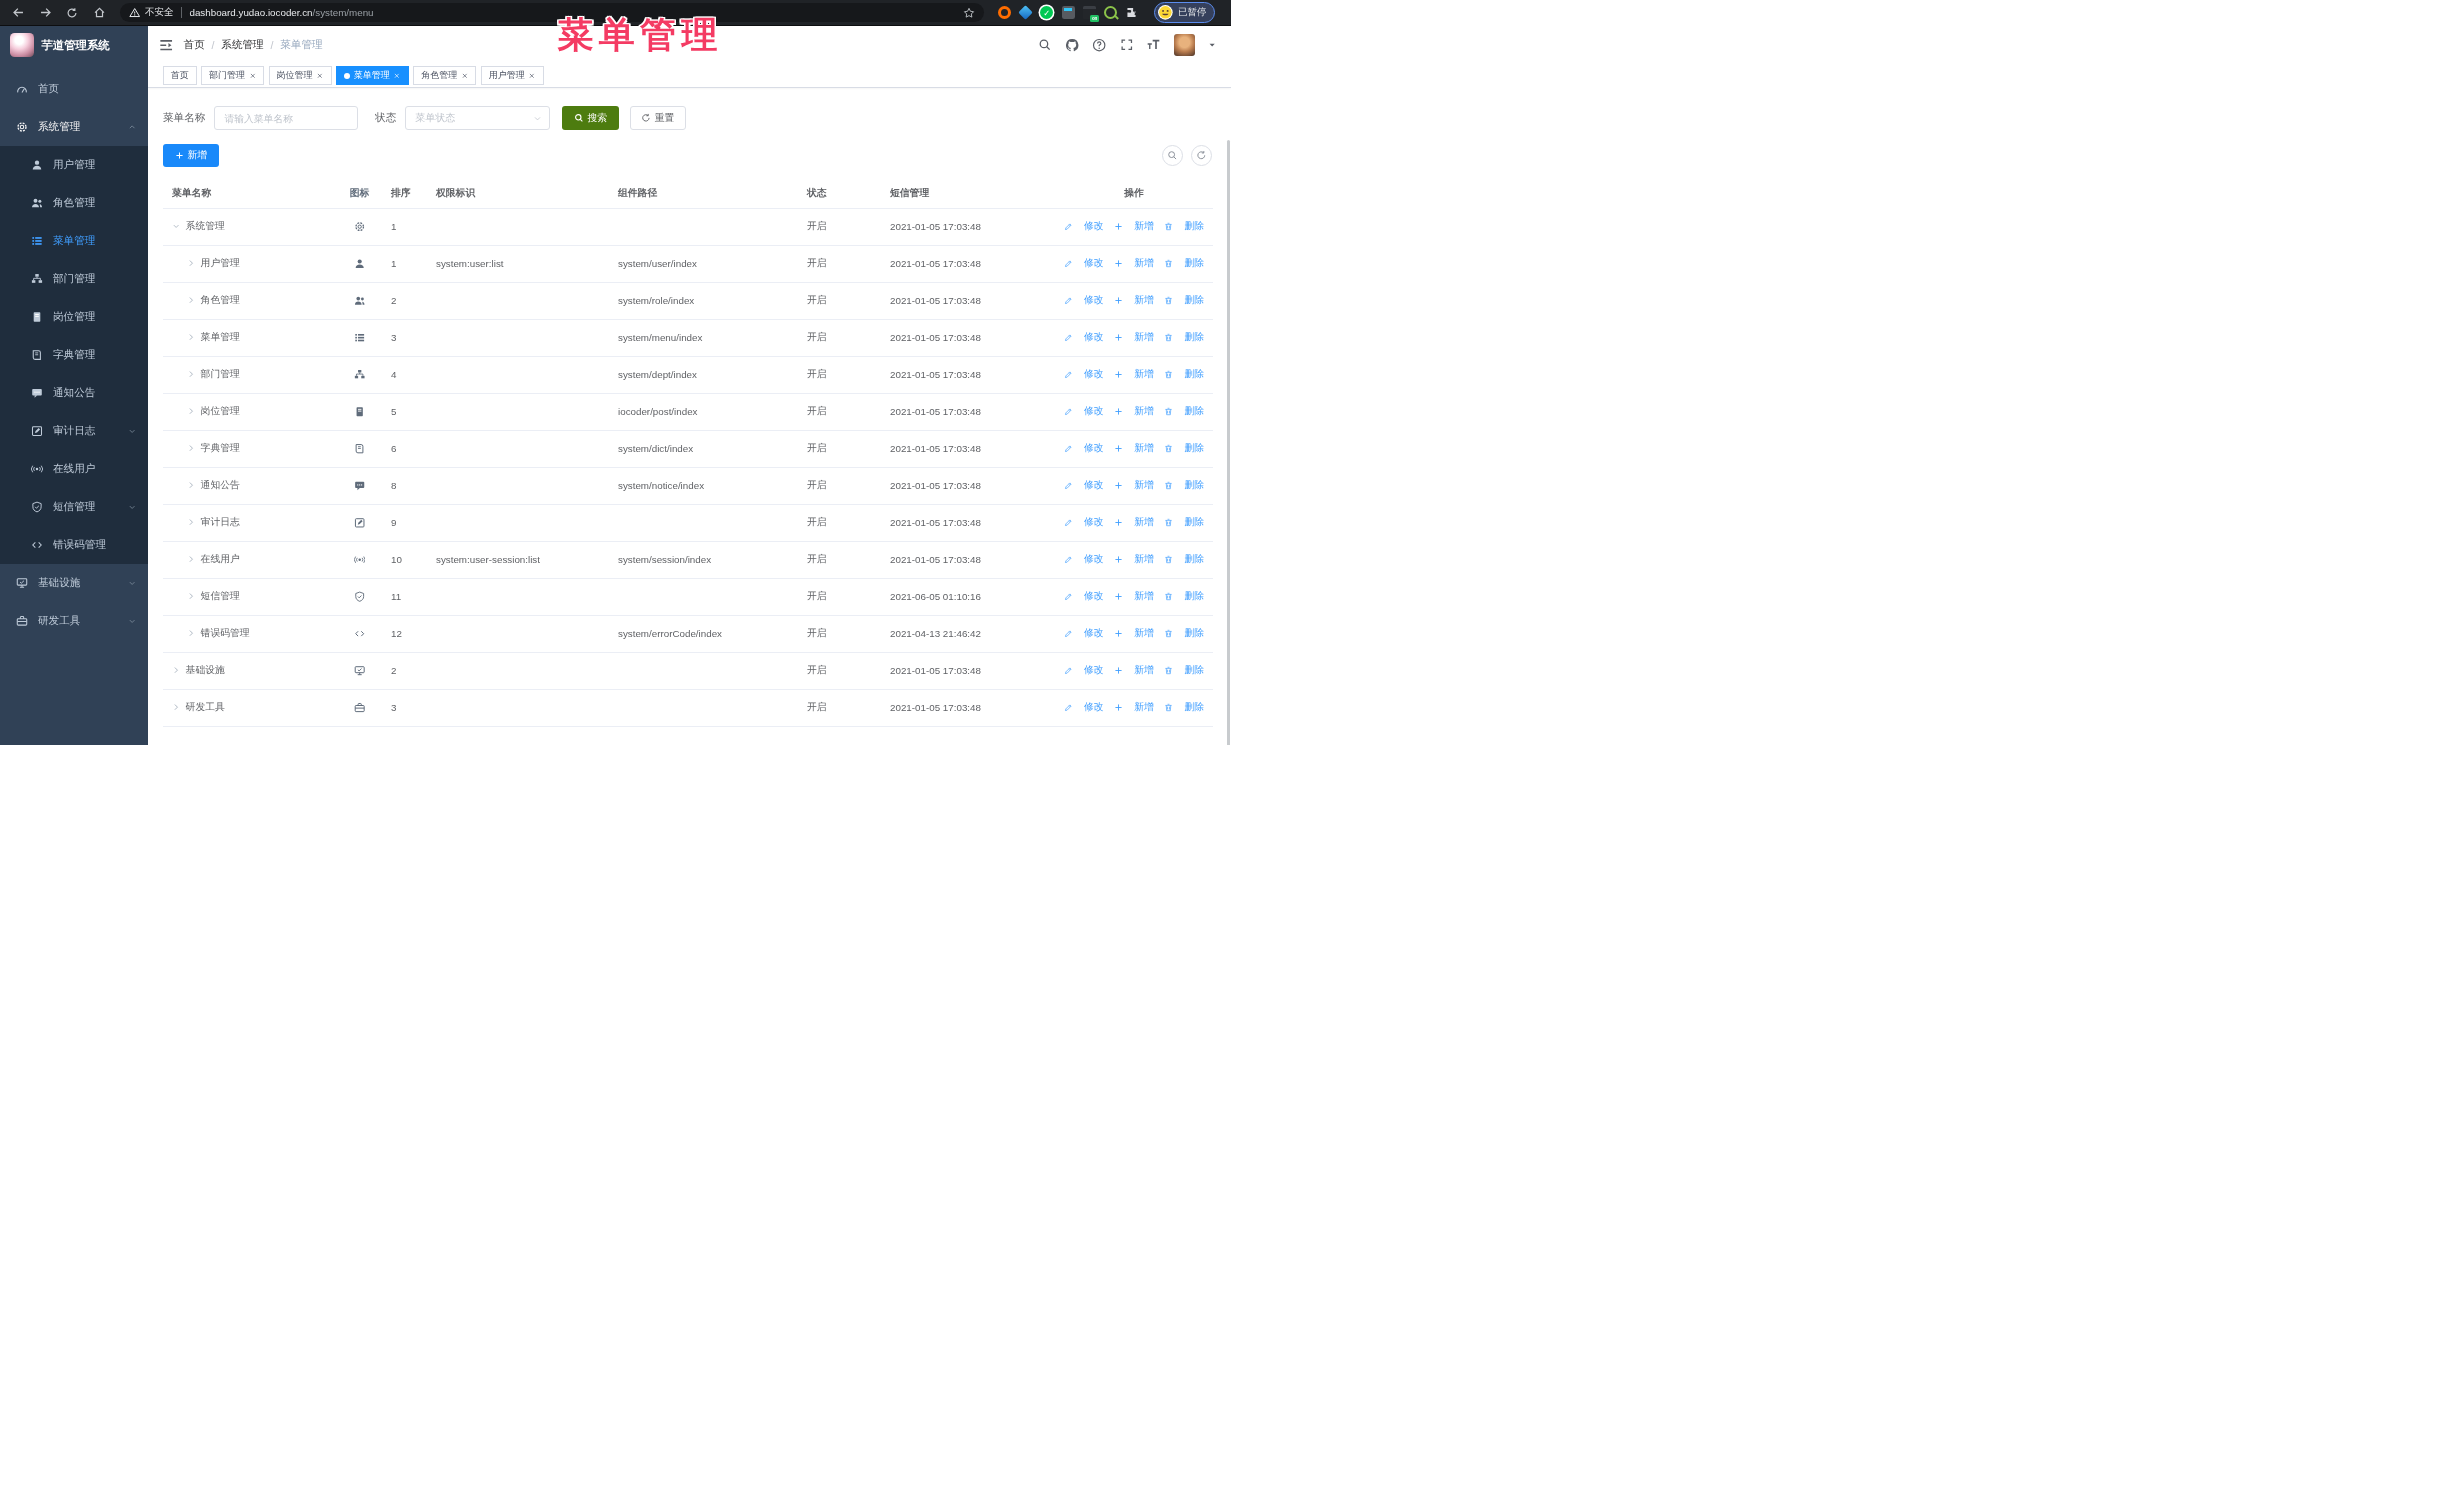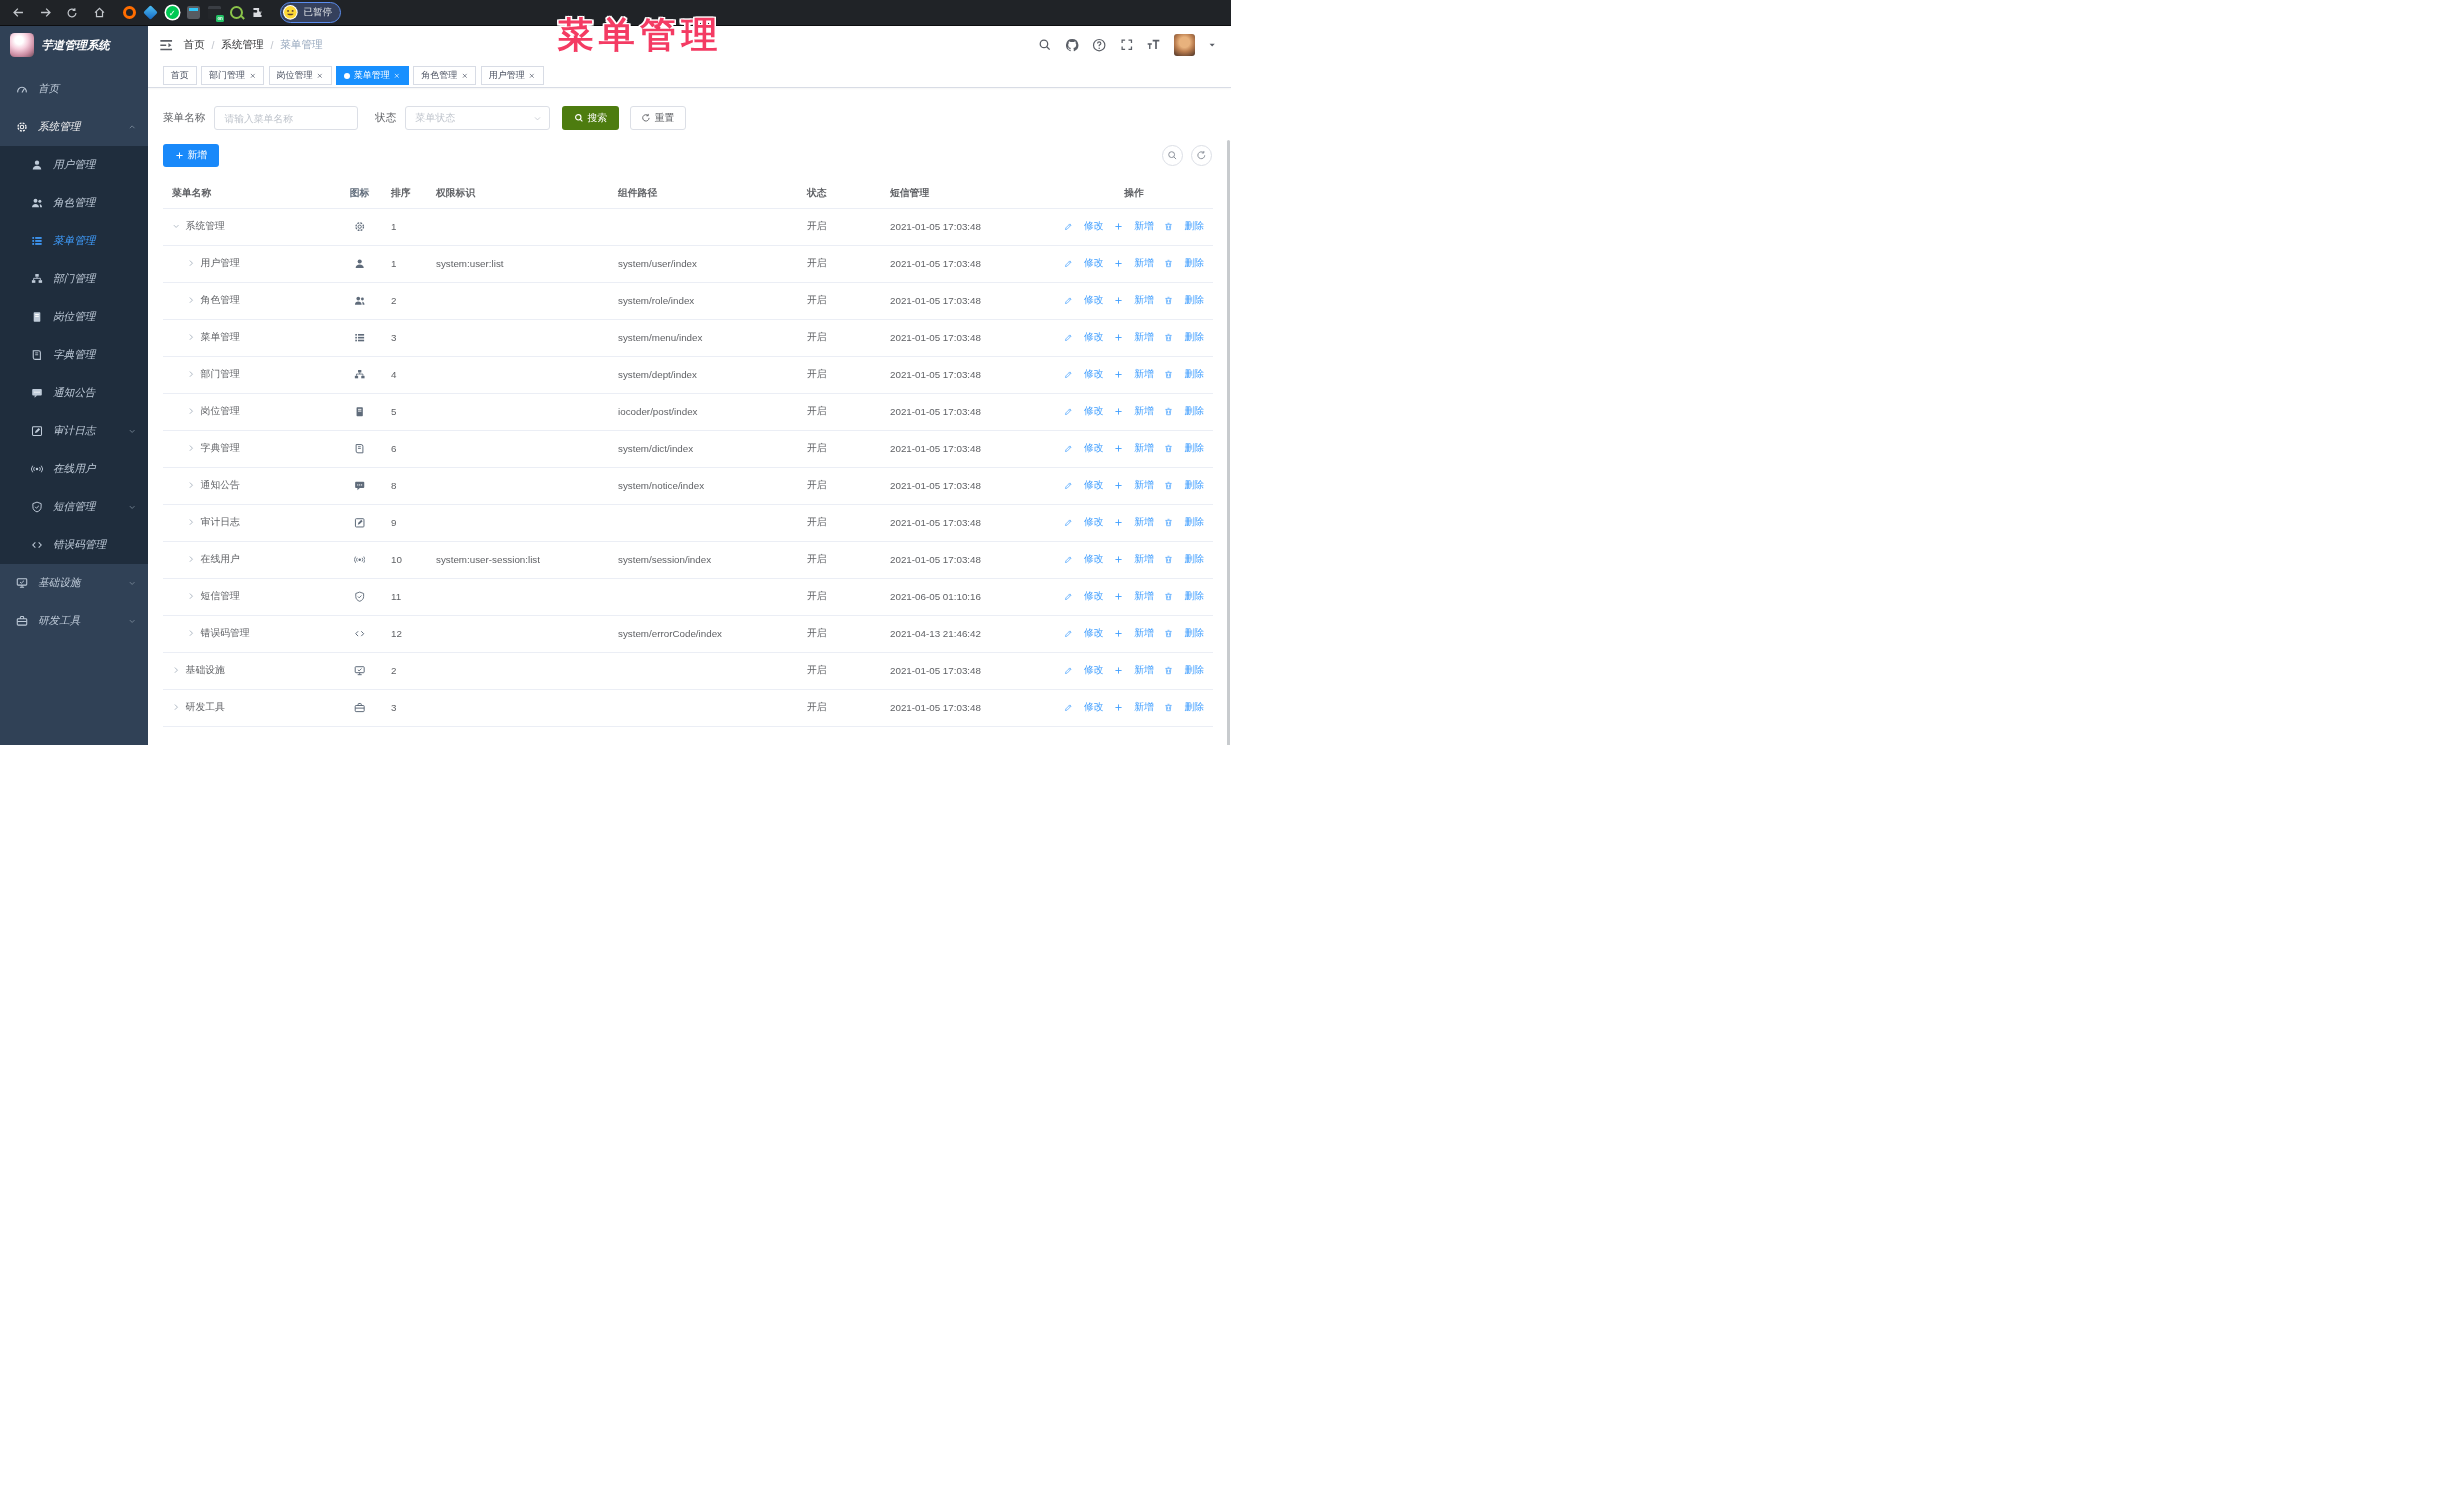--- a/index.html
+++ b/index.html
@@ -36,21 +36,21 @@
   .pill { height:20.5px; border-radius:10.6px; display:flex; align-items:center; font-size:9.5px; flex:none; }
   .pill.paused { background:#35405c; border:1.5px solid #5b8def; color:#e8eaed; padding:0 7.6px 0 1.5px; gap:4.5px; margin-left:7.6px; }
 
   
   .watermark { position:absolute; top:10.6px; left:52%; transform:translateX(-50%); z-index:50;
     font-size:36px; font-weight:bold; letter-spacing:5.3px; color:#f43b63; white-space:nowrap;
     text-shadow:-1.5px 0 0 #fff,1.5px 0 0 #fff,0 -1.5px 0 #fff,0 1.5px 0 #fff,-1.5px -1.5px 0 #fff,1.5px 1.5px 0 #fff,-1.5px 1.5px 0 #fff,1.5px -1.5px 0 #fff; }
 
   
   .app { position:absolute; top:26px; left:0; right:0; bottom:0; display:flex; }
-  .sidebar { width:148px; flex:none; background:#304156; color:#bfcbd9; overflow:hidden;font-style:italic; }
+  .sidebar { width:148px; flex:none; background:#304156; color:#bfcbd9; overflow:hidden; }
   .logo-row { height:38px; display:flex; align-items:center; padding-left:9.8px; gap:7.6px; }
   .logo-img { width:24px; height:24px; border-radius:4.5px; flex:none;
     background:radial-gradient(circle at 38% 30%, #ffffff 0 18%, #f6cfdd 40%, #c98aa0 70%, #6d4a58); }
   .logo-title { color:#fff; font-size:11.4px; font-weight:bold; }
   .menu { padding-top:6px; }
   .m-item { height:38px; display:flex; align-items:center; padding:0 10.6px 0 16px; font-size:10.6px; cursor:pointer; position:relative; }
   .m-item .mi { width:13px; height:13px; margin-right:9px; flex:none; display:flex; }
   .m-item .caret { position:absolute; right:12px; color:#8796a5; display:flex; }
   .m-item.level1 { padding-left:31px; background:#1f2d3d; }
   .m-item.parent-open { color:#f4f4f5; }
@@ -134,20 +134,37 @@
         <svg width="12" height="12" viewBox="0 0 16 16">
           <path d="M13.2 8A5.2 5.2 0 1 1 11.6 4.2M11.8 1.5v3h-3" fill="none" stroke="currentColor" stroke-width="1.6"></path>
         </svg>
       </div>
     <div class="navbtn">
         <svg width="13" height="13" viewBox="0 0 16 16">
           <path d="M2.5 8.2L8 2.8l5.5 5.4M4.3 7.2v6h7.4v-6" fill="none" stroke="currentColor" stroke-width="1.5"></path>
         </svg>
       </div>
 
+    <div class="omnibox">
+      <span class="warn">
+          <svg width="11.4" height="11.4" viewBox="0 0 16 16">
+            <path d="M8 2.2L14.8 13.4H1.2z" fill="none" stroke="currentColor" stroke-width="1.4"></path>
+            <path d="M8 6.3v3" stroke="currentColor" stroke-width="1.4"></path>
+            <circle cx="8" cy="11.2" r=".9" fill="currentColor"></circle>
+          </svg>
+        </span>
+      <span class="seclabel">不安全</span>
+      <span class="sep"></span>
+      <span class="url"><span class="host">dashboard.yudao.iocoder.cn</span><span class="path">/system/menu</span></span>
+      <span class="star">
+          <svg width="12" height="12" viewBox="0 0 16 16">
+            <path d="M8 1.8l1.9 3.9 4.2.6-3 3 .7 4.2L8 11.5 4.2 13.5l.7-4.2-3-3 4.2-.6z" fill="none" stroke="currentColor" stroke-width="1.2"></path>
+          </svg>
+        </span>
+    </div>
 
     <div class="ext-row">
       <div class="ext ext-donut"></div>
       <div class="ext ext-gem"></div>
       <div class="ext ext-check">✓</div>
       <div class="ext ext-panel"></div>
       <div class="ext ext-list">
           <span class="on">on</span>
         </div>
       <div class="ext ext-zoom"></div>

